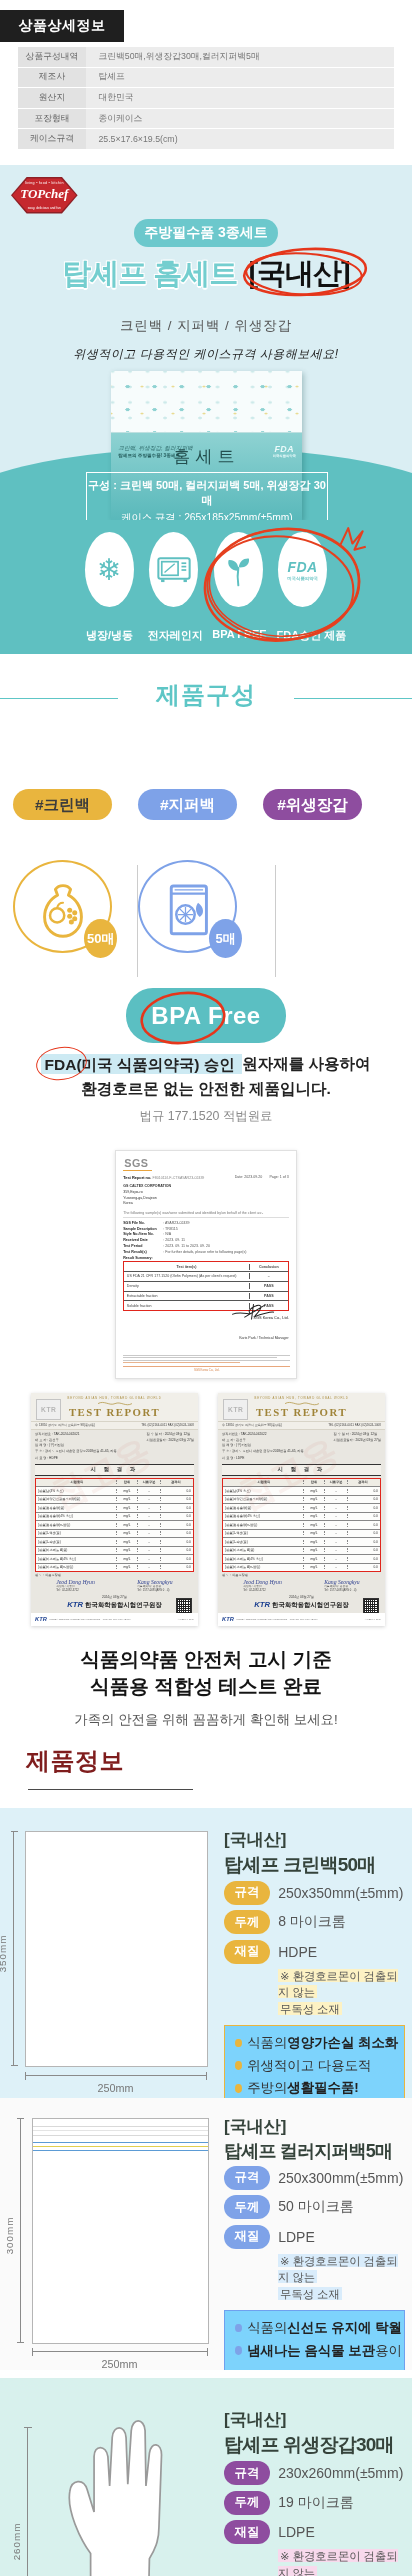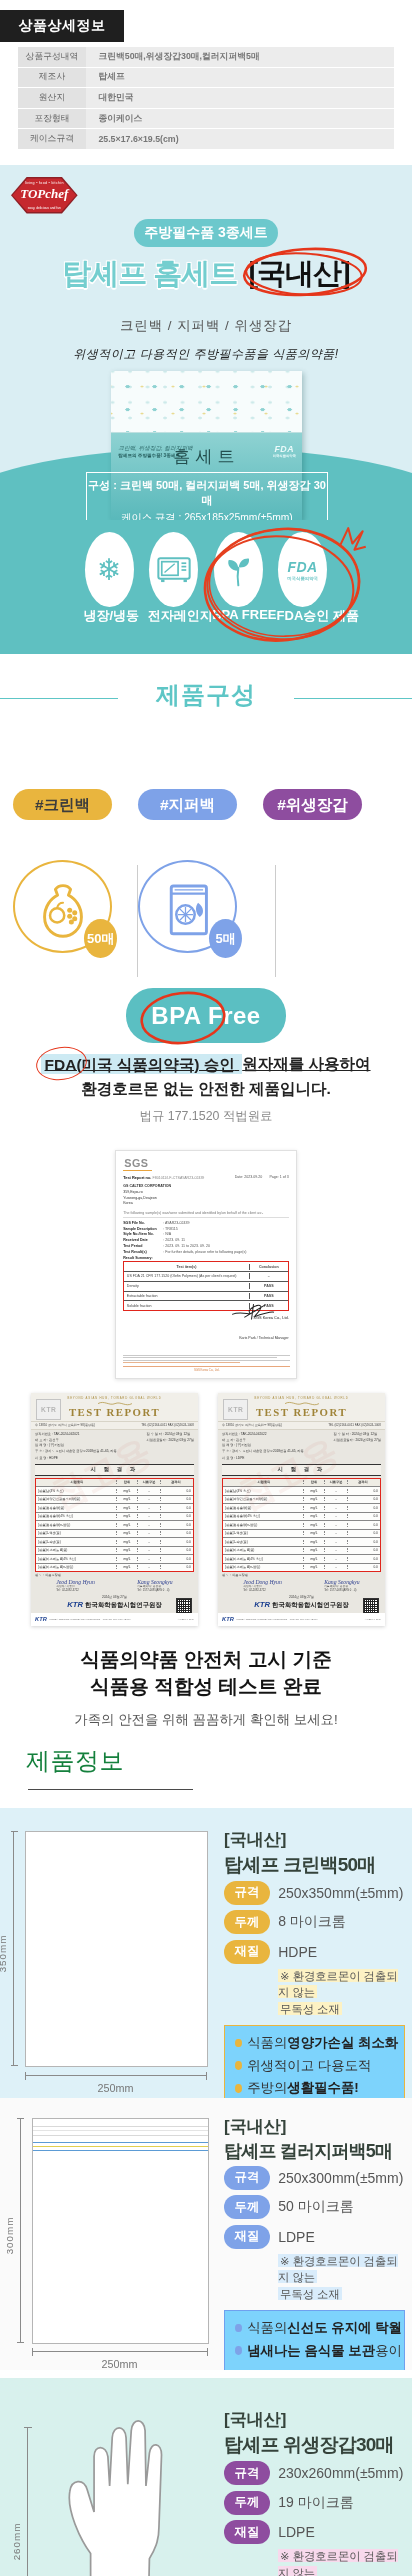--- a/index.html
+++ b/index.html
@@ -5,21 +5,21 @@
   html,body{margin:0;padding:0;background:#fff;}
   body{width:412px;font-family:"Liberation Sans","DejaVu Sans",sans-serif;-webkit-font-smoothing:antialiased;}
   .sec{position:relative;width:412px;overflow:hidden;}
 
   
   #s1{height:165px;background:#fff;}
   .badge{position:absolute;left:0;top:10.3px;background:#1f1f1f;color:#fff;font-size:14px;font-weight:800;padding:6.7px 18.5px;letter-spacing:0.5px;}
   .info-table{position:absolute;left:18px;top:47px;width:376px;}
   .irow{display:flex;margin-bottom:1px;height:19.6px;}
   .ilabel{width:68px;background:#e2e2e2;color:#666;font-size:8.8px;display:flex;align-items:center;justify-content:center;}
-  .ival{flex:1;background:#ececec;color:#777;font-size:8.8px;display:flex;align-items:center;padding-left:12.4px;font-weight:bold;}
+  .ival{flex:1;background:#ececec;color:#777;font-size:8.8px;display:flex;align-items:center;padding-left:12.4px;}
 
   
   #s2{height:355px;background-color:#daeef3;
       background-image:linear-gradient(#c3e3ec 0.5px,transparent 0.5px),linear-gradient(90deg,#c3e3ec 0.5px,transparent 0.5px);
       background-size:19px 19px;}
   .hex{position:absolute;left:10.3px;top:11.3px;width:68px;height:38px;}
   .hex i{position:absolute;inset:0;clip-path:polygon(24% 2%,76% 2%,99% 50%,76% 98%,24% 98%,1% 50%);background:#8d2026;}
   .hex em{position:absolute;inset:1.5px;clip-path:polygon(24% 2%,76% 2%,99% 50%,76% 98%,24% 98%,1% 50%);background:#c5282e;font-style:normal;}
   .hex .t1{position:absolute;top:4.6px;width:100%;text-align:center;color:#fff;font-size:3.6px;letter-spacing:0.3px;}
   .hex .t2{position:absolute;top:9.3px;width:100%;text-align:center;color:#fff;font-size:13px;font-weight:800;font-style:italic;font-family:"Liberation Serif",serif;}
@@ -44,21 +44,21 @@
   .pbox .fda small{display:block;font-size:3.3px;font-style:normal;letter-spacing:0;}
   .gubox{position:absolute;left:86px;top:307px;width:240px;border:1px solid #fff;color:#fff;text-align:center;padding:5.2px 0 6.2px;}
   .gubox .g1{font-size:11px;font-weight:700;}
   .gubox .g2{font-size:10.3px;margin-top:3.1px;}
 
   
   #s3{height:134px;background:#5fc0c1;}
   .feats{position:absolute;left:0;top:12.4px;width:412px;display:flex;justify-content:center;gap:12.4px;}
   .feat{width:52px;text-align:center;}
   .feat .oval{width:49px;height:75px;background:#fff;border-radius:50%;display:flex;align-items:center;justify-content:center;margin:0 auto;}
-  .feat .lbl{margin-top:0;color:#fff;font-size:13px;font-weight:700;white-space:nowrap;}
+  .feat .lbl{margin-top:21px;color:#fff;font-size:11px;font-weight:700;white-space:nowrap;}
   .fda-ic{color:#5fc0c1;text-align:center;}
   .fda-ic .f1{font-size:14px;font-weight:900;font-style:italic;letter-spacing:0.5px;}
   .fda-ic .f2{font-size:4.4px;font-weight:700;margin-top:1px;}
   .snow{font-size:30px;color:#5fc0c1;line-height:1;font-family:"DejaVu Sans",sans-serif;}
   .scribble{position:absolute;left:202px;top:3.1px;width:165px;height:144px;pointer-events:none;}
 
   
   #s4{height:334px;background:#fff;}
   .comp-title{position:absolute;left:0;top:25px;width:412px;text-align:center;color:#5ec6c6;font-size:24px;font-weight:900;letter-spacing:1px;}
   .cline{position:absolute;top:44px;height:1px;background:#5ec6c6;width:118px;}
@@ -76,21 +76,21 @@
   .cbadge{position:absolute;right:-7.2px;bottom:-7.2px;width:33px;height:39px;border-radius:50%;color:#fff;font-size:13px;font-weight:800;display:flex;align-items:center;justify-content:center;}
   .col:nth-child(1) .cbadge{background:#e9b53e;}
   .col:nth-child(2) .cbadge{background:#7ea2e8;}
   .col:nth-child(3) .cbadge{background:#8e4d9f;}
   .vdiv{position:absolute;top:211px;height:112px;width:0.5px;background:#ccc;}
 
   
   #s5{height:156px;background:#fff;}
   .bpapill{position:absolute;left:126px;top:0;width:160px;height:55px;border-radius:27px;background:#5bbfc2;color:#fff;font-size:24px;font-weight:900;display:flex;align-items:center;justify-content:center;letter-spacing:0.5px;}
   .bpapill svg{position:absolute;left:13.4px;top:1px;width:88px;height:58px;}
-  .fdaline{position:absolute;left:0;top:66px;width:412px;text-align:center;font-size:15.5px;font-weight:800;color:#222;text-decoration:underline;}
+  .fdaline{position:absolute;left:0;top:66px;width:412px;text-align:center;font-size:15.5px;font-weight:800;color:#222;}
   .fdaline .hl{background:#cdeaf3;padding:1.5px 3.1px;position:relative;}
   .fdaline .ring{position:absolute;left:-5.2px;top:-6.2px;width:49px;height:31px;border:1.5px solid #e5361b;border-radius:50%;transform:rotate(-8deg);}
   .fdaline2{position:absolute;left:0;top:91px;width:412px;text-align:center;font-size:15.5px;font-weight:800;color:#222;}
   .lawline{position:absolute;left:0;top:120px;width:412px;text-align:center;font-size:12.4px;color:#8a8a8a;}
 
   
   #s6{height:242px;background:#fff;}
   .sgsdoc{position:absolute;left:115px;top:6.2px;width:182px;height:229px;background:#fff;border:0.5px solid #e0e0e0;box-shadow:0 1px 4.1px rgba(0,0,0,.12);padding:6.2px 7.2px;box-sizing:border-box;font-size:3.6px;color:#444;}
   .sgslogo{font-size:10.8px;font-weight:900;color:#8f8f8f;letter-spacing:0.5px;border-bottom:1px solid #e8a33d;display:inline-block;padding:0 3.1px 0.5px 1px;}
   .sgsrow1{display:flex;justify-content:space-between;margin-top:4.1px;}
@@ -161,21 +161,21 @@
   .knote{border:0.5px solid #e0251c;color:#e0251c;font-size:2.7px;padding:0.5px 1.5px;background:#fdf3f1;}
   .kfoot{position:absolute;left:0;bottom:0;width:100%;height:13.4px;background:#fff;display:flex;align-items:center;padding:0 4.1px;box-sizing:border-box;gap:2.6px;font-size:2.5px;color:#777;}
   .kfoot .kl{color:#1b3f8f;font-size:5.7px;font-weight:900;font-style:italic;}
   .kfoot .rp{margin-left:auto;}
 
   
   #s8{height:175px;background:#fff;}
   .st1{position:absolute;left:0;top:13.4px;width:412px;text-align:center;font-size:19.6px;font-weight:900;color:#141414;}
   .st2{position:absolute;left:0;top:40px;width:412px;text-align:center;font-size:19.6px;font-weight:900;color:#141414;}
   .st3{position:absolute;left:0;top:78px;width:412px;text-align:center;font-size:13.4px;color:#555;}
-  .ptitle{position:absolute;left:26px;top:112px;font-size:24px;font-weight:400;color:#15803d;letter-spacing:0.5px;}
+  .ptitle{position:absolute;left:26px;top:112px;font-size:24px;font-weight:700;color:#7f1d1d;letter-spacing:0.5px;}
   .pline{position:absolute;left:28px;top:156px;width:165px;height:1px;background:#4a4a4a;}
 
   
   .card{height:290px;}
   #c1{background:#def1f8;}
   #c2{height:272px;background:#fafafa;}
   #c3{height:308px;background:#d8f1ed;border-top:8.2px solid #fff;box-sizing:border-box;}
   .diag-rect{position:absolute;background:#fff;border:0.5px solid #b5b5b5;}
   .vdim{position:absolute;width:7.2px;border-left:0.5px solid #8a8a8a;}
   .vdim:before,.vdim:after{content:"";position:absolute;left:-3.6px;width:7.2px;height:0.5px;background:#8a8a8a;}
@@ -257,21 +257,21 @@
     <span class="teal">탑셰프 홈세트</span>
     <span class="tag">
       <svg viewBox="0 0 248 104">
         <ellipse cx="124" cy="50" rx="118" ry="44" fill="none" stroke="#e5361b" stroke-width="5" transform="rotate(-4 124 50)"></ellipse>
         <ellipse cx="122" cy="54" rx="112" ry="40" fill="none" stroke="#e5361b" stroke-width="4" transform="rotate(3 122 54)"></ellipse>
       </svg>
       <span>[국내산]</span>
     </span>
   </div>
   <div class="hero-sub">크린백 / 지퍼백 / 위생장갑</div>
-  <div class="hero-tag2">위생적이고 다용적인 주방필수품을 식품의약품!</div>
+  <div class="hero-tag2">위생적이고 다용적인 케이스규격 사용해보세요!</div>
   <div class="circle"></div>
   <div class="pbox">
     <div class="pat"></div>
     <div class="lab">
       <div class="scr">
         <span>크린백, 위생장갑, 컬러지퍼백</span>
         <b>탑셰프의 주방필수품! 3종세트</b>
       </div>
       <div class="htitle">홈세트</div>
       <div class="fda">

